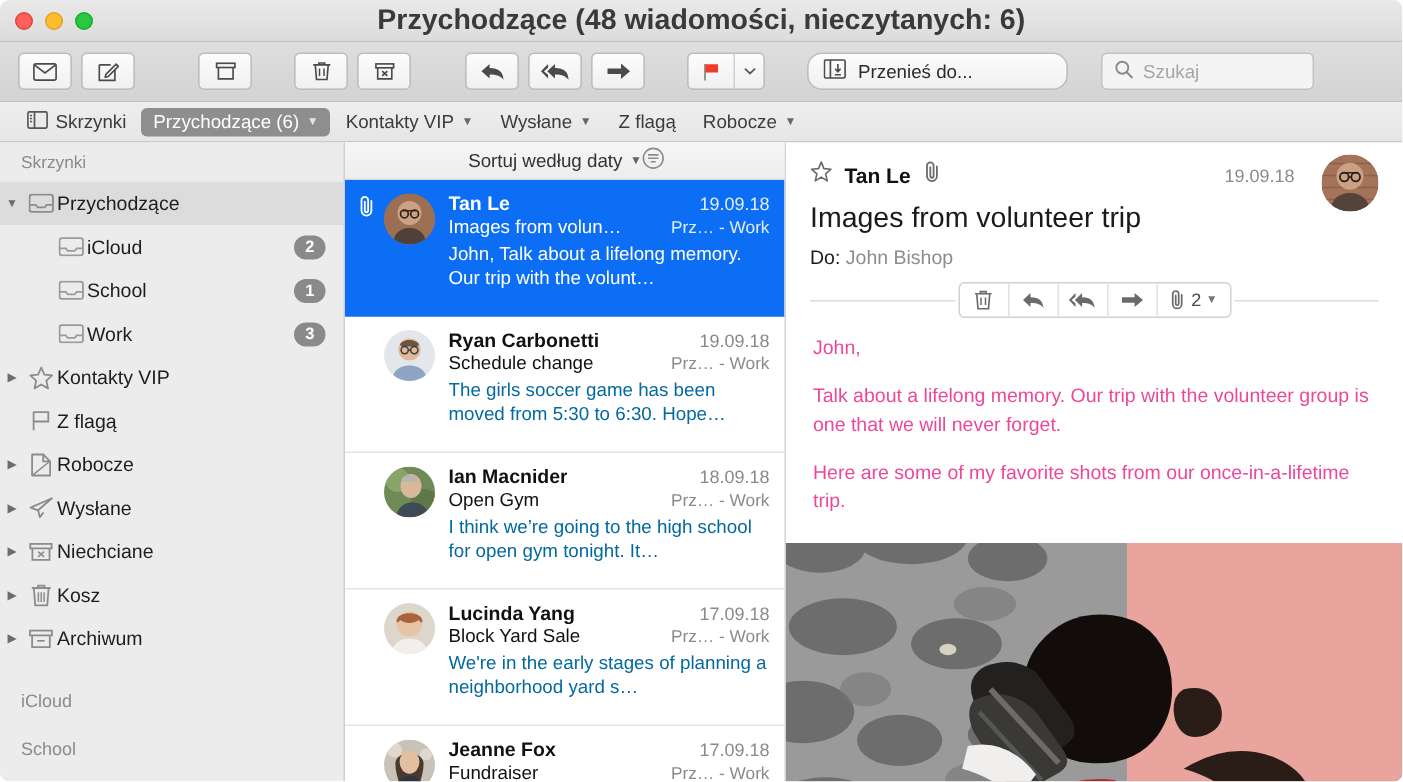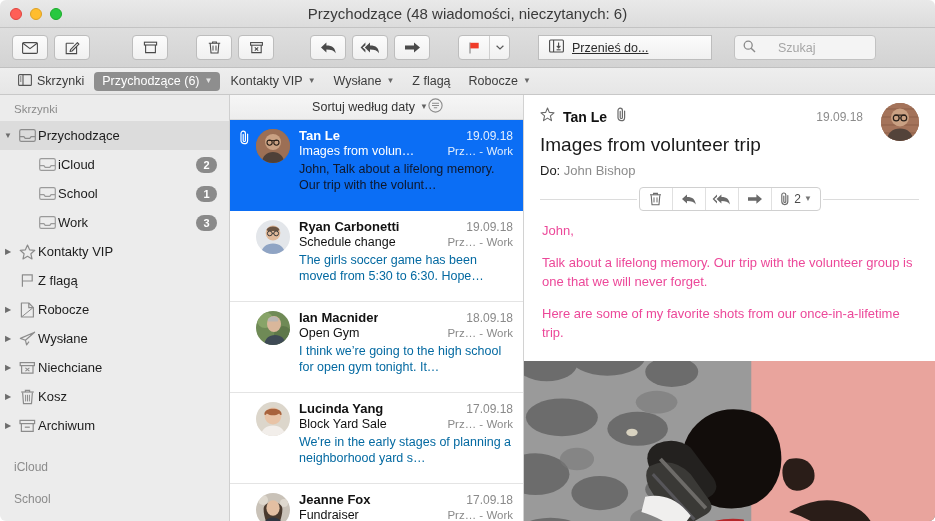--- a/index.html
+++ b/index.html
@@ -27,21 +27,21 @@
     display: flex; align-items: center;
     position: relative;
   }
   .traffic { display: flex; gap: 8px; margin-left: 10px; }
   .light { width: 12px; height: 12px; border-radius: 50%; }
   .light.red    { background: #ff5f57; border: 0.5px solid #e0443e; }
   .light.yellow { background: #ffbd2e; border: 0.5px solid #dea123; }
   .light.green  { background: #28c840; border: 0.5px solid #1aab29; }
   .title {
     position: absolute; left: 0; right: 0; text-align: center;
-    font-size: 15px; color: #3a3a3a; font-weight: 400;
+    font-size: 19px; color: #3a3a3a; font-weight: 700;
     pointer-events: none;
   }
 
   
   .toolbar {
     height: 40px; flex: 0 0 40px;
     background: linear-gradient(to bottom, #dedede, #d3d3d3);
     border-bottom: 1px solid #c0c0c0;
     display: flex; align-items: center; padding: 0 12px;
     gap: 0;
@@ -54,30 +54,30 @@
     display: flex; align-items: center; justify-content: center;
     margin-right: 6px;
   }
   .tb-btn svg { display: block; }
   .spacer-s { width: 22px; }
   .spacer-m { width: 30px; }
   .spacer-l { width: 36px; }
   .tb-wide {
     height: 25px; min-width: 174px;
     background: linear-gradient(to bottom, #fcfcfc, #f0f0f0);
-    border: 1px solid #bdbdbd; border-radius: 0;
+    border: 1px solid #bdbdbd; border-radius: 10px;
     display: flex; align-items: center; gap: 8px;
     padding: 0 10px;
-    font-size: 12.5px; color: #2b2b2b; text-decoration: underline;
+    font-size: 12.5px; color: #2b2b2b;
   }
   .tb-search {
     height: 25px; width: 142px;
     background: #f4f4f4;
     border: 1px solid #c2c2c2; border-radius: 4px;
-    display: flex; align-items: center; gap: 22px;
+    display: flex; align-items: center; gap: 6px;
     padding: 0 8px;
     font-size: 12.5px; color: #a6a6a6;
   }
   .flag-btn {
     display: flex; align-items: center;
     background: linear-gradient(to bottom, #fcfcfc, #f0f0f0);
     border: 1px solid #bdbdbd; border-radius: 4px;
     height: 25px; margin-right: 6px;
   }
   .flag-main { width: 30px; display: flex; align-items: center; justify-content: center; }
@@ -174,21 +174,21 @@
   .msg-from { font-size: 13px; font-weight: 700; color: #111; white-space: nowrap;
               overflow: hidden; text-overflow: ellipsis; }
   .msg-date { font-size: 12px; color: #8a8a8a; white-space: nowrap; flex: 0 0 auto; }
   .msg-line2 { display: flex; align-items: baseline; justify-content: space-between; gap: 6px; margin-top: 1px; }
   .msg-subj { font-size: 12.5px; color: #111; white-space: nowrap; overflow: hidden; text-overflow: ellipsis; }
   .msg-box { font-size: 11.5px; color: #8a8a8a; white-space: nowrap; flex: 0 0 auto; }
   .msg-prev { font-size: 12.5px; color: #0369a1; margin-top: 3px; line-height: 16px;
               max-height: 32px; overflow: hidden; }
   .msg.selected .msg-from, .msg.selected .msg-subj { color: #fff; }
   .msg.selected .msg-date, .msg.selected .msg-box { color: #e2eefd; }
-  .msg.selected .msg-prev { color: #0f172a; }
+  .msg.selected .msg-prev { color: #ffffff; }
 
   
   .reader { flex: 1 1 auto; display: flex; flex-direction: column; background: #fff; min-width: 0; }
   .rd-head { padding: 12px 16px 0 16px; position: relative; }
   .rd-l1 { display: flex; align-items: center; gap: 8px; }
   .rd-from { font-size: 14px; font-weight: 700; color: #111; }
   .rd-date { margin-left: auto; font-size: 12px; color: #8c8c8c; padding-right: 56px; }
   .rd-avatar {
     position: absolute; right: 16px; top: 8px;
     width: 38px; height: 38px; border-radius: 50%; overflow: hidden;

